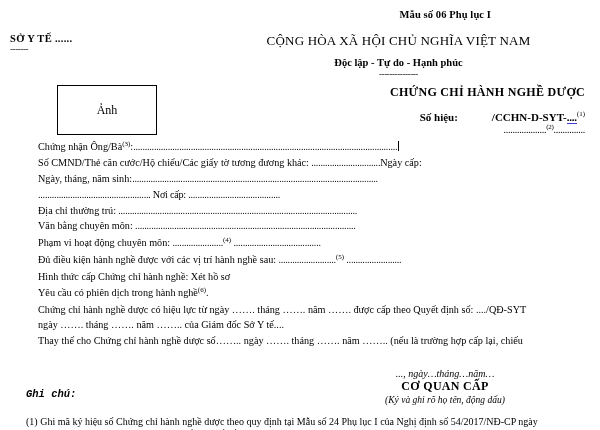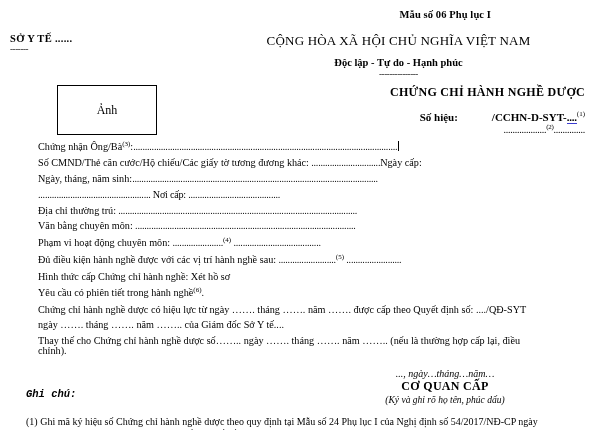--- a/index.html
+++ b/index.html
@@ -272,43 +272,40 @@
 
     <div class="ln">
       <span>Đủ điều kiện hành nghề được với các vị trí hành nghề sau:</span><span class="dots"> .........................</span><span class="sup">(5)</span><span class="dots"> ........................</span>
     </div>
 
     <div class="ln">
       <span>Hình thức cấp Chứng chỉ hành nghề: Xét hồ sơ</span>
     </div>
 
     <div class="ln">
-      <span>Yêu cầu có phiên tiết trong hành nghề</span><span class="sup">(6)</span><span>.</span>
+      <span>Yêu cầu có phiên dịch trong hành nghề</span><span class="sup">(6)</span><span>.</span>
     </div>
 
     <div class="ln">
       <span>Chứng chỉ hành nghề dược có hiệu lực từ ngày ……. tháng ……. năm ……. được cấp theo Quyết định số: ..../QĐ-SYT</span>
     </div>
     <div class="ln">
       <span>ngày ……. tháng ……. năm …….. của Giám đốc Sở Y tế....</span>
     </div>
 
     <div class="ln" style="margin-bottom:0px">
-      <span>Thay thế cho Chứng chỉ hành nghề dược số…….. ngày ……. tháng ……. năm …….. (nếu là thường hợp cấp lại, điều</span>
-    </div>
-    <div class="ln">
-      <span>chỉnh).</span>
+      <span>Thay thế cho Chứng chỉ hành nghề dược số…….. ngày ……. tháng ……. năm …….. (nếu là trường hợp cấp lại, chiếu</span>
     </div>
 
   </div>
 
   <div class="sign">
     <div class="dateline">..., ngày…tháng…năm…</div>
     <div class="agency">CƠ QUAN CẤP</div>
-    <div class="note">(Ký và ghi rõ họ tên, phúc dấu)</div>
+    <div class="note">(Ký và ghi rõ họ tên, động dấu)</div>
   </div>
 
   <div class="foot">
     <div class="foot-title">Ghi chú:</div>
     <div class="foot-item">(1) Ghi mã ký hiệu số Chứng chỉ hành nghề dược theo quy định tại Mẫu số 24 Phụ lục I của Nghị định số 54/2017/NĐ-CP ngày 08/5/2017 của Chính phủ quy định chi tiết một số điều và biện pháp thi hành Luật dược.</div>
   </div>
 
 </div>
 
 </body></html>

